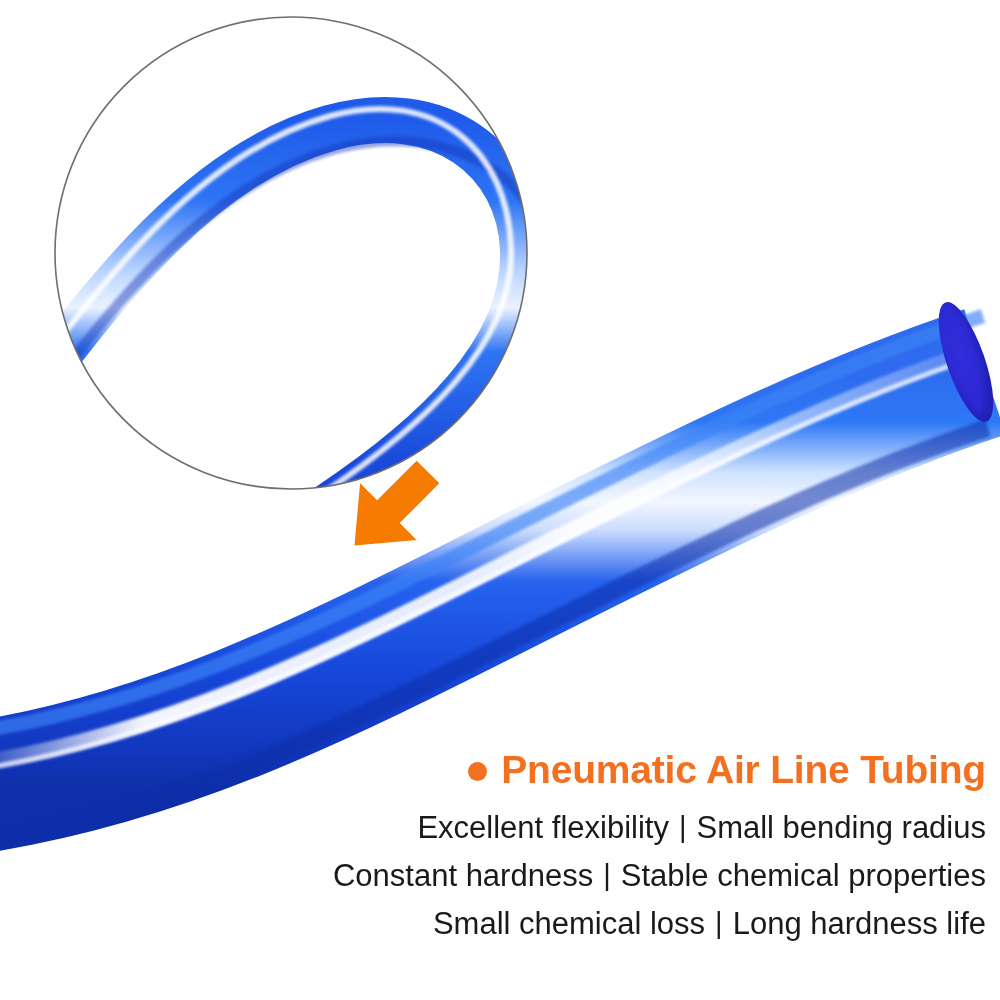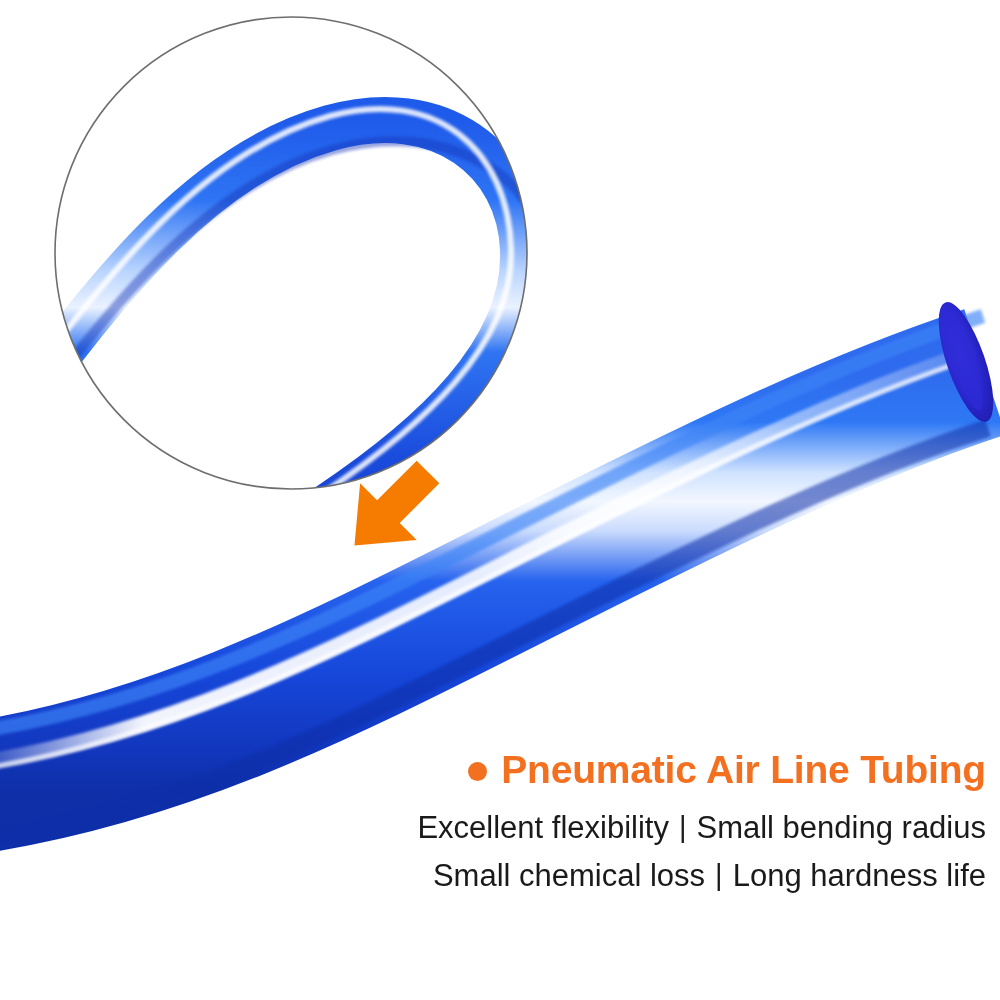--- a/index.html
+++ b/index.html
@@ -177,20 +177,23 @@
 
     <div class="headline-row">
       <span class="bullet-dot"></span>
       <span class="headline">Pneumatic Air Line Tubing</span>
     </div>
 
     <div class="feature-line">
       <span>Excellent flexibility</span><span class="sep">|</span><span>Small bending radius</span>
     </div>
 
+    <div class="feature-line">
+      <span>Constant hardness</span><span class="sep">|</span><span>Stable chemical properties</span>
+    </div>
 
     <div class="feature-line">
       <span>Small chemical loss</span><span class="sep">|</span><span>Long hardness life</span>
     </div>
 
   </div>
 
 </div>
 
 </body></html>

